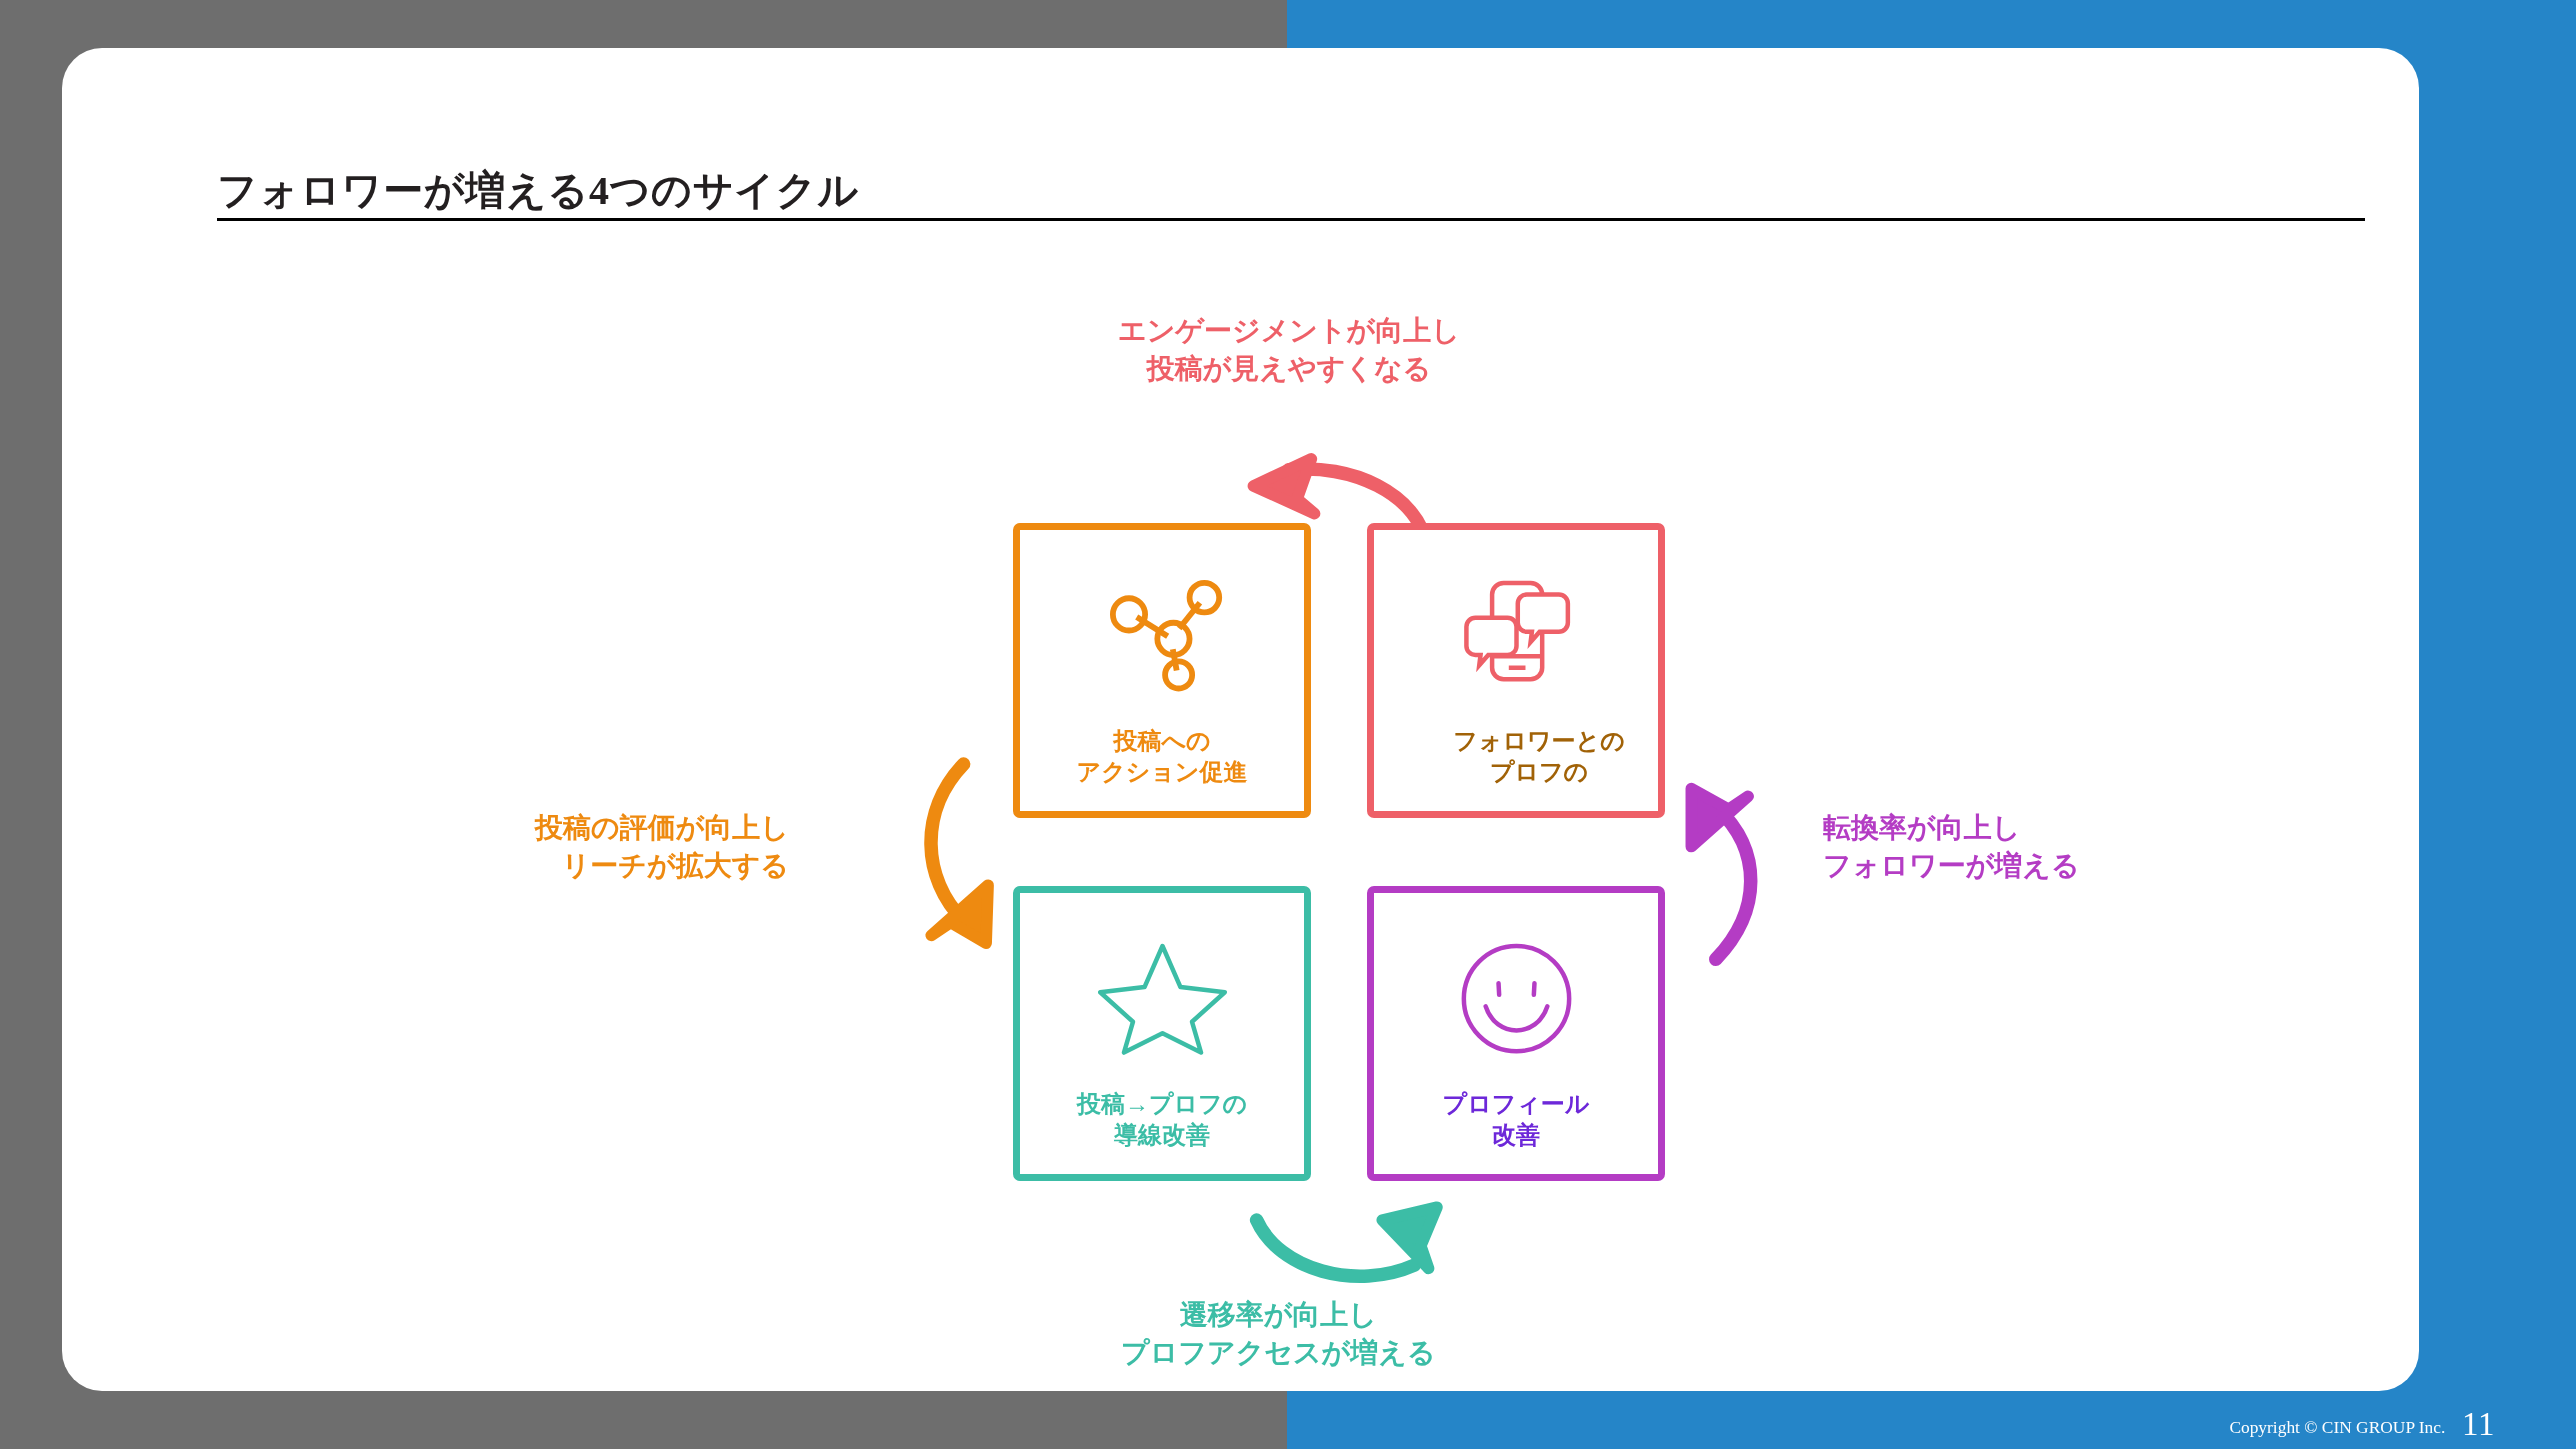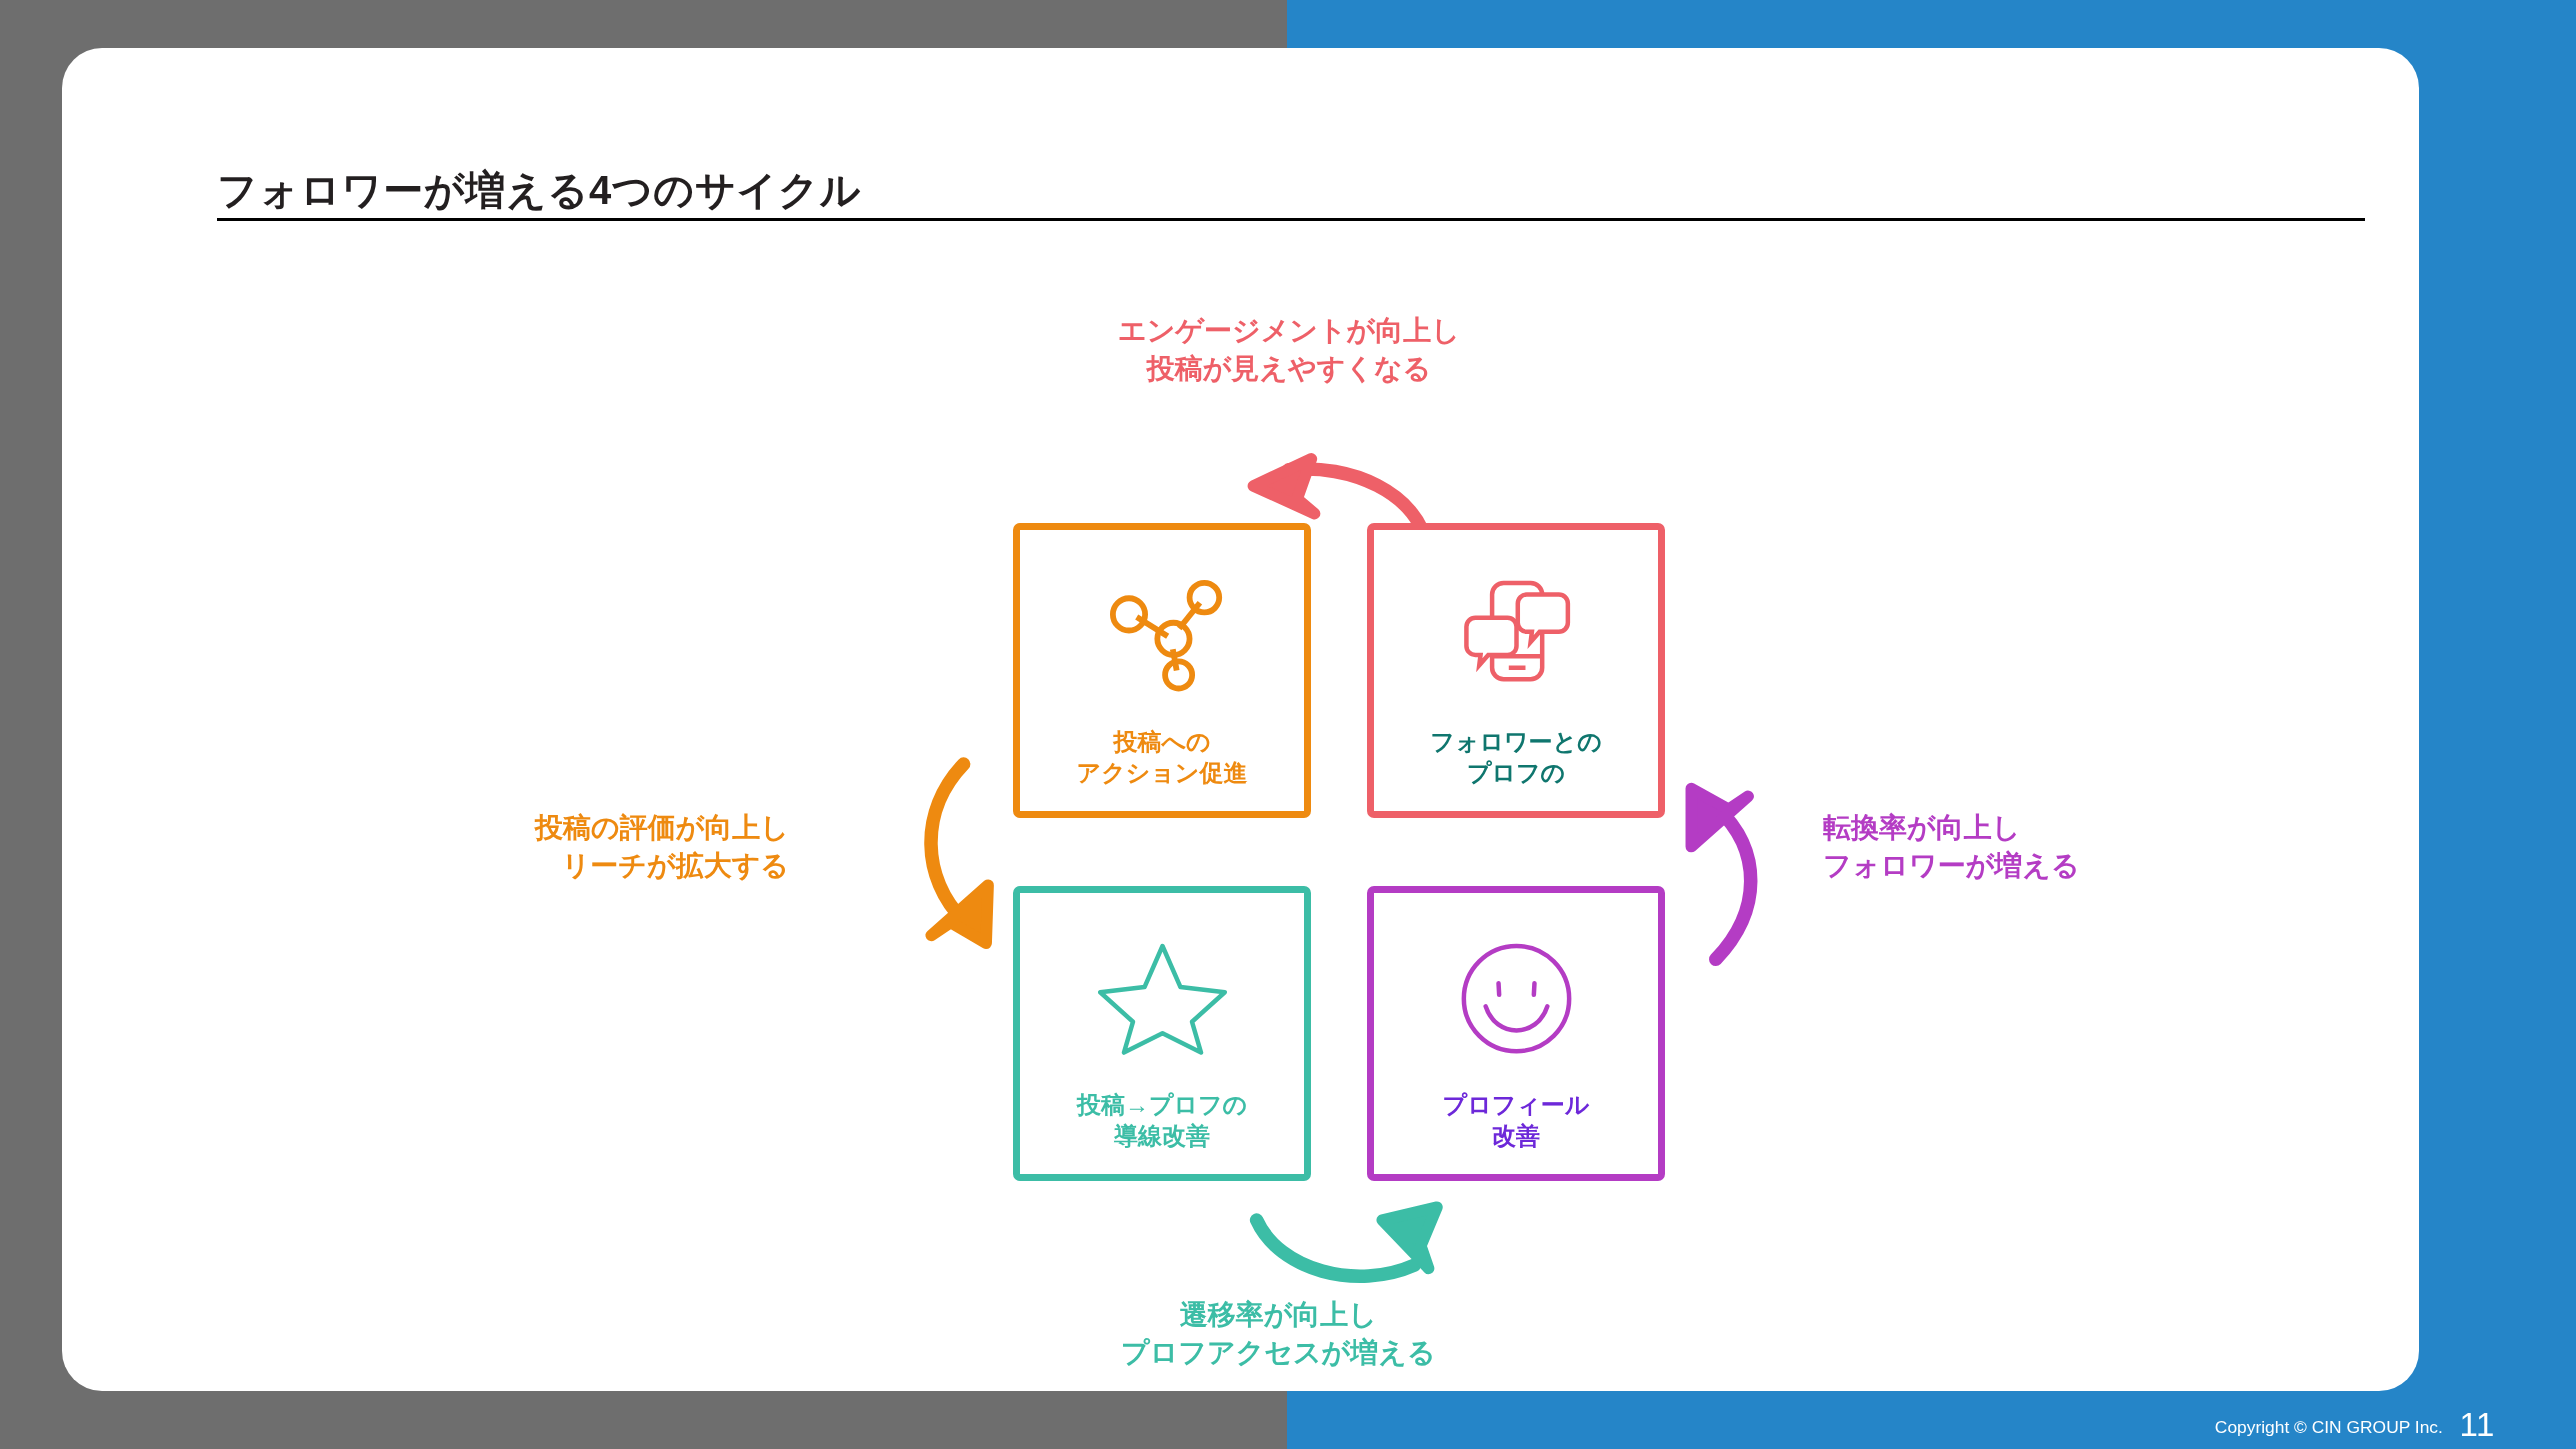--- a/index.html
+++ b/index.html
@@ -5,21 +5,21 @@
   html, body {
     margin: 0;
     padding: 0;
     background: #ffffff;
   }
   #slide {
     position: relative;
     width: 2576px;
     height: 1449px;
     overflow: hidden;
-    font-family: Liberation Sans, sans-serif;
+    font-family: Liberation Serif, serif;
     background: #ffffff;
   }
   
   .bg-gray {
     position: absolute;
     left: 0; top: 0;
     width: 1287px; height: 1449px;
     background: #6e6e6e;
   }
   .bg-blue {
@@ -86,21 +86,21 @@
     text-align: center;
     font-size: 24px;
     font-weight: bold;
     line-height: 1.32;
   }
   #box-action   { left: 951px; top: 475px;  border-color: #ee8a10; }
   #box-contact  { left: 1305px; top: 475px;  border-color: #ee6068; }
   #box-flow     { left: 951px; top: 838px; border-color: #3cbda6; }
   #box-profile  { left: 1305px; top: 838px; border-color: #b43cc4; }
   #box-action   .qlabel { color: #ee8a10; }
-  #box-contact  .qlabel { color: #0f766e; }
+  #box-contact  .qlabel { color: #a16207; padding-left: 23px; }
   #box-flow     .qlabel { color: #3cbda6; }
   #box-profile  .qlabel { color: #6d28d9; }
   
   .caption {
     position: absolute;
     font-size: 28px;
     font-weight: bold;
     line-height: 1.36;
     white-space: nowrap;
   }

